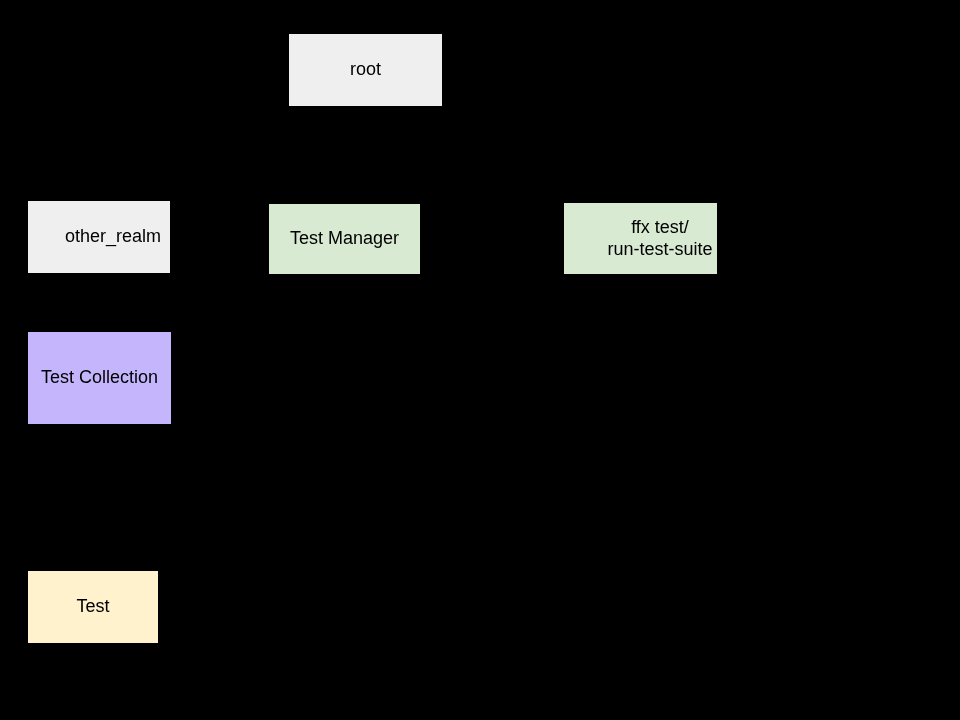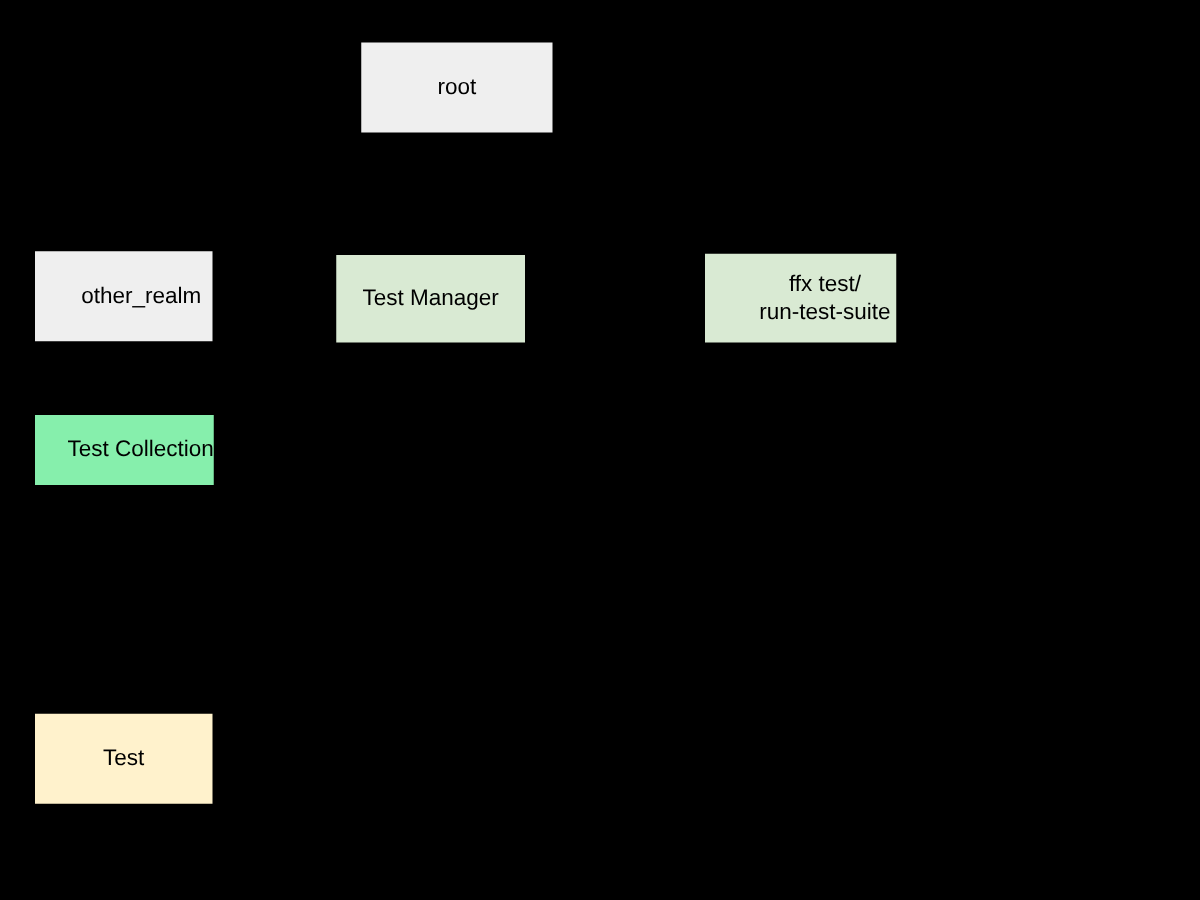--- a/index.html
+++ b/index.html
@@ -45,21 +45,21 @@
 
   <div class="node" style="left: 269px; top: 204px; width: 151px; height: 70px; background: rgb(217, 234, 211); color: rgb(0, 0, 0); align-items: center;">
     <span class="node-label">Test Manager</span>
   </div>
 
   <div class="node" style="left: 564px; top: 203px; width: 153px; height: 71px; background: rgb(217, 234, 211); color: rgb(0, 0, 0); padding-left: 39px;">
     <span class="node-label">ffx test/
 run-test-suite</span>
   </div>
 
-  <div class="node" style="left: 28px; top: 332px; width: 143px; height: 56px; background: #86efac; color: rgb(0, 0, 0); justify-content: flex-end;">
+  <div class="node" style="left: 28px; top: 332px; width: 143px; height: 92px; background: #c4b5fd; color: rgb(0, 0, 0);">
     <span class="node-label">Test Collection</span>
   </div>
 
-  <div class="node" style="left: 28px; top: 571px; width: 142px; height: 72px; background: rgb(255, 242, 204); color: rgb(0, 0, 0);">
+  <div class="node" style="left: 28px; top: 571px; width: 130px; height: 72px; background: rgb(255, 242, 204); color: rgb(0, 0, 0);">
     <span class="node-label">Test</span>
   </div>
 
 </div>
 
 </body></html>

